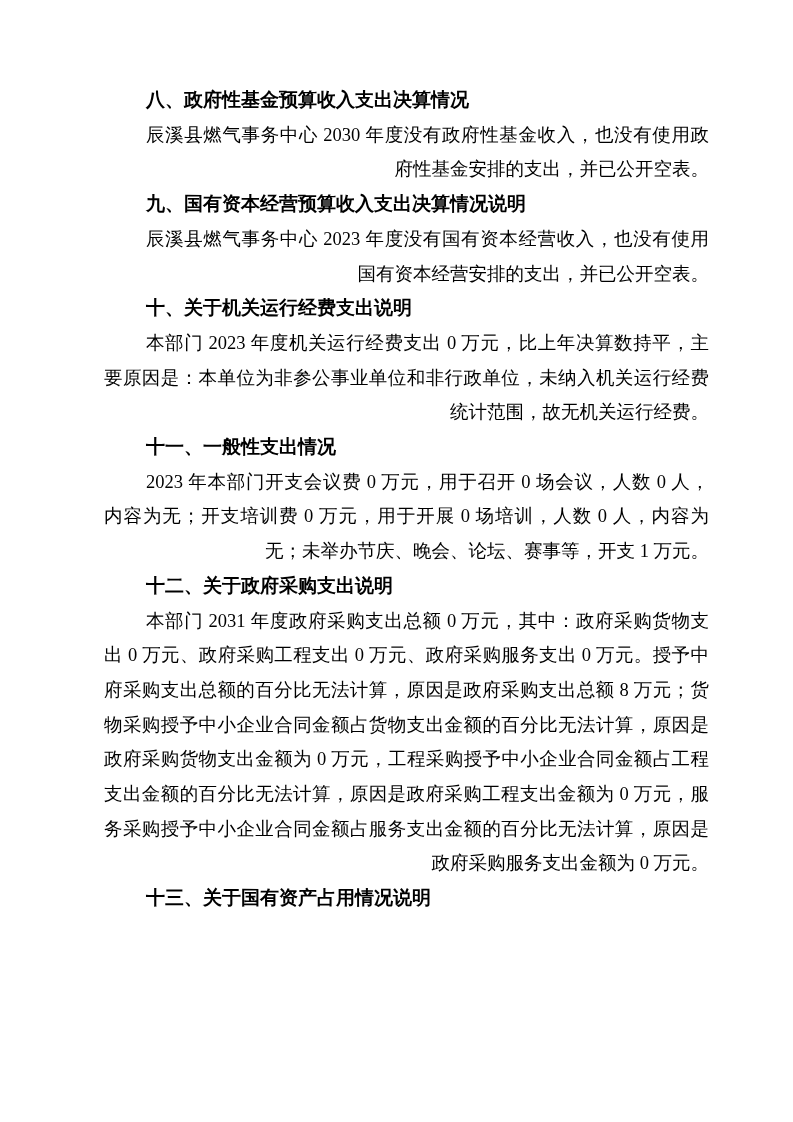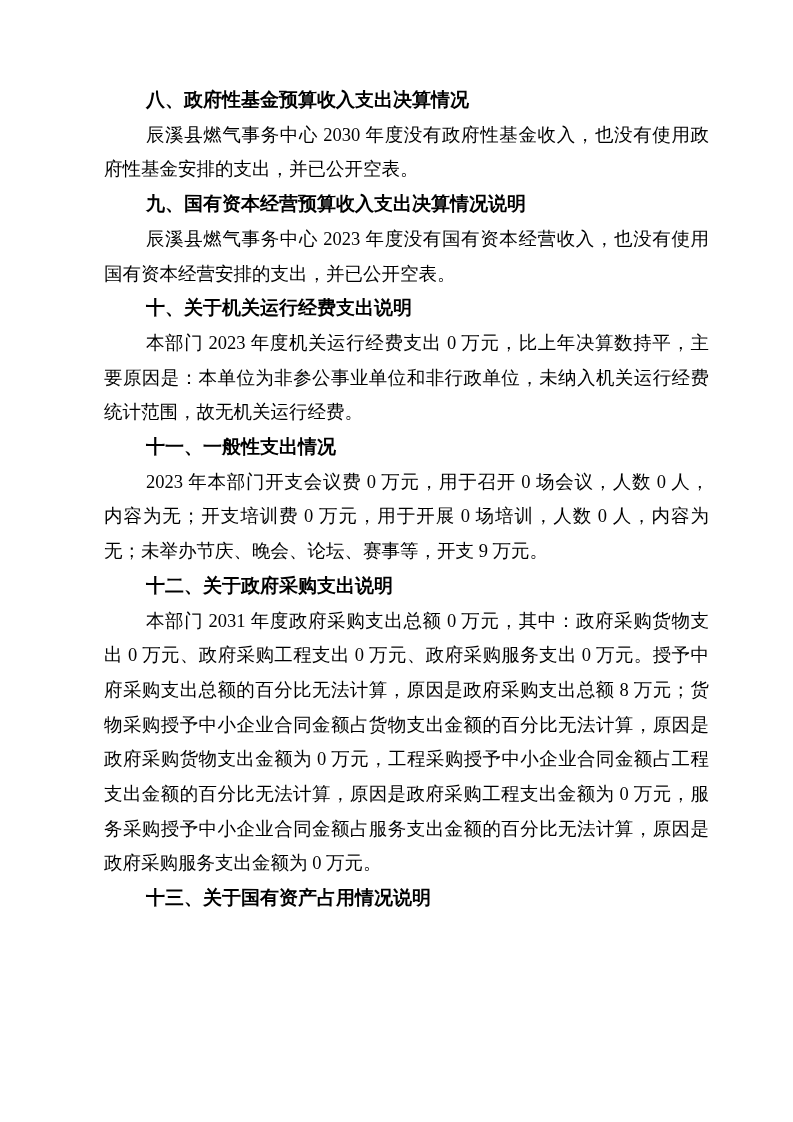--- a/index.html
+++ b/index.html
@@ -25,21 +25,21 @@
     left: 104px;
     top: 0;
     width: 605px;
     padding-top: 51px;
     margin-top: 32px;
   }
   .line {
     font-size: 18.5px;
     line-height: 34.7px;
     white-space: normal;
-    text-align: left;
+    text-align: right;
   }
   .line.fill {
     text-align: justify;
     text-align-last: justify;
     text-justify: inter-ideograph;
   }
   .line.indent {
     text-indent: 42px;
   }
   .heading {
@@ -62,21 +62,21 @@
       <div class="heading">九、国有资本经营预算收入支出决算情况说明</div>
       <div class="line indent fill">辰溪县燃气事务中心 2023 年度没有国有资本经营收入，也没有使用</div>
       <div class="line">国有资本经营安排的支出，并已公开空表。</div>
       <div class="heading">十、关于机关运行经费支出说明</div>
       <div class="line indent fill">本部门 2023 年度机关运行经费支出 0 万元，比上年决算数持平，主</div>
       <div class="line fill">要原因是：本单位为非参公事业单位和非行政单位，未纳入机关运行经费</div>
       <div class="line">统计范围，故无机关运行经费。</div>
       <div class="heading">十一、一般性支出情况</div>
       <div class="line indent fill">2023 年本部门开支会议费 0 万元，用于召开 0 场会议，人数 0 人，</div>
       <div class="line fill">内容为无；开支培训费 0 万元，用于开展 0 场培训，人数 0 人，内容为</div>
-      <div class="line">无；未举办节庆、晚会、论坛、赛事等，开支 9 万元。</div>
+      <div class="line">无；未举办节庆、晚会、论坛、赛事等，开支 1 万元。</div>
       <div class="heading">十二、关于政府采购支出说明</div>
       <div class="line indent fill">本部门 2031 年度政府采购支出总额 0 万元，其中：政府采购货物支</div>
       <div class="line fill">出 0 万元、政府采购工程支出 0 万元、政府采购服务支出 0 万元。授予中</div>
       <div class="line fill">府采购支出总额的百分比无法计算，原因是政府采购支出总额 8 万元；货</div>
       <div class="line fill">物采购授予中小企业合同金额占货物支出金额的百分比无法计算，原因是</div>
       <div class="line fill">政府采购货物支出金额为 0 万元，工程采购授予中小企业合同金额占工程</div>
       <div class="line fill">支出金额的百分比无法计算，原因是政府采购工程支出金额为 0 万元，服</div>
       <div class="line fill">务采购授予中小企业合同金额占服务支出金额的百分比无法计算，原因是</div>
       <div class="line">政府采购服务支出金额为 0 万元。</div>
       <div class="heading">十三、关于国有资产占用情况说明</div>

